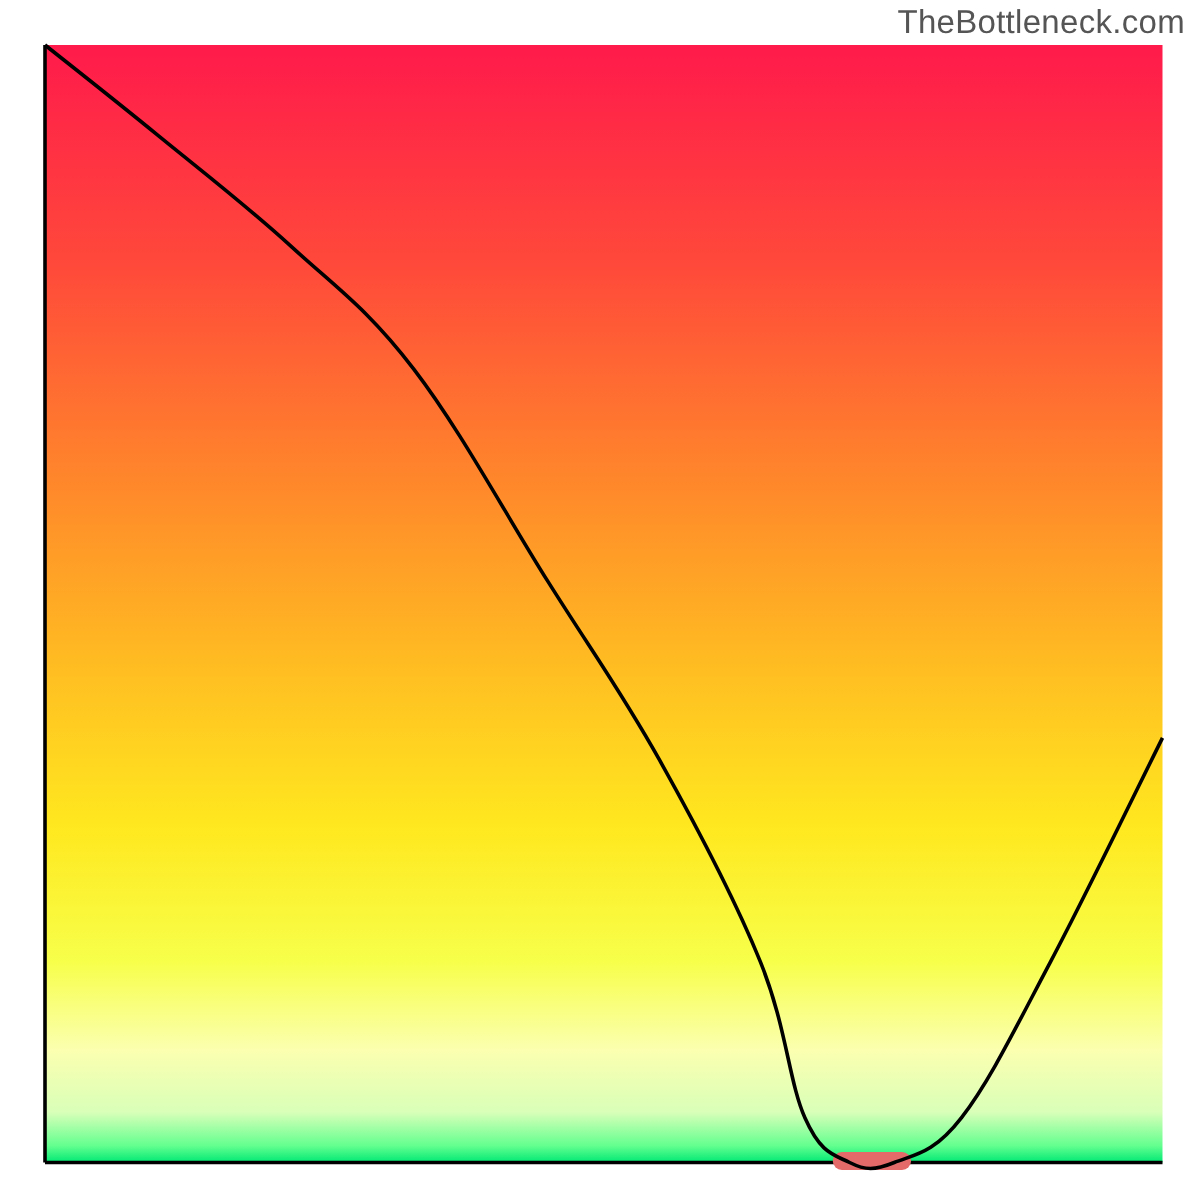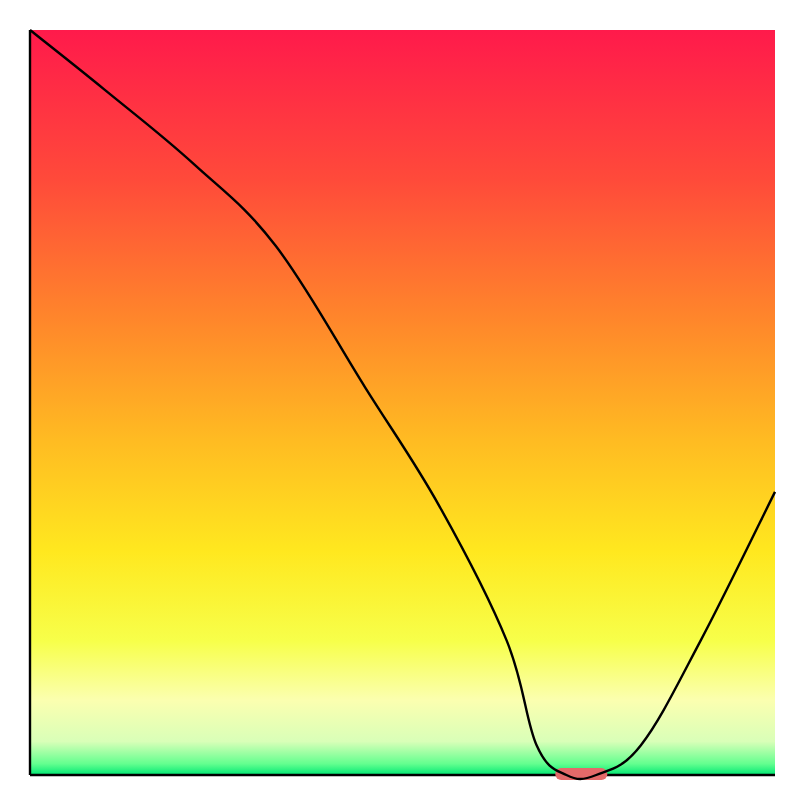--- a/index.html
+++ b/index.html
@@ -30,20 +30,21 @@
     top: 0;
     left: 0;
     width: 800px;
     height: 800px;
   }
 </style>
 </head>
 <body>
 <div class="container">
 
+<div class="watermark">TheBottleneck.com</div>
 
 <svg class="chart" viewBox="0 0 800 800">
   <defs>
     <linearGradient id="bg-grad" x1="0" y1="0" x2="0" y2="1">
           <stop offset="0%" stop-color="#ff1a4b"></stop>
           <stop offset="20%" stop-color="#ff4a3a"></stop>
           <stop offset="40%" stop-color="#ff8a2a"></stop>
           <stop offset="55.00000000000001%" stop-color="#ffbb22"></stop>
           <stop offset="70%" stop-color="#ffe81f"></stop>
           <stop offset="82%" stop-color="#f7ff4a"></stop>

